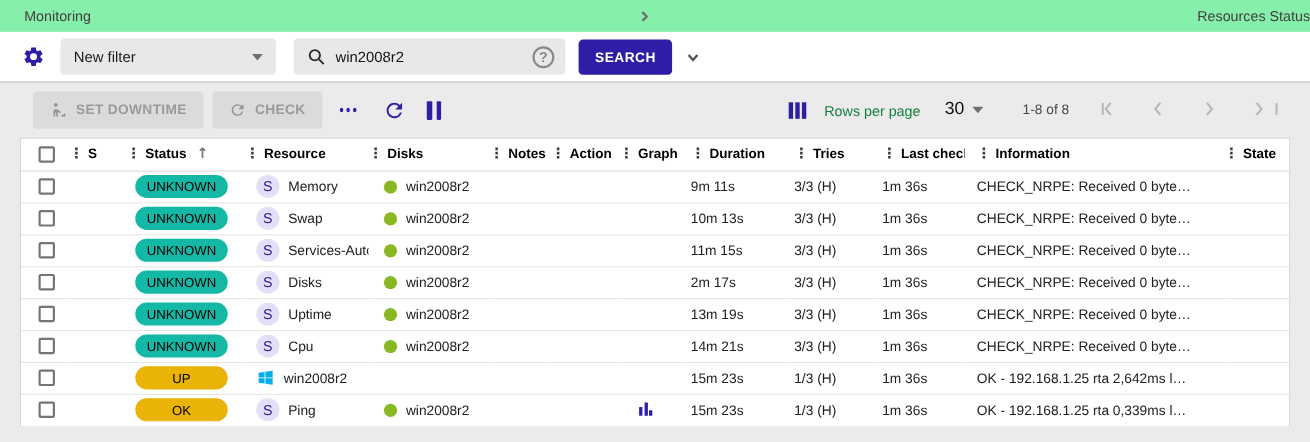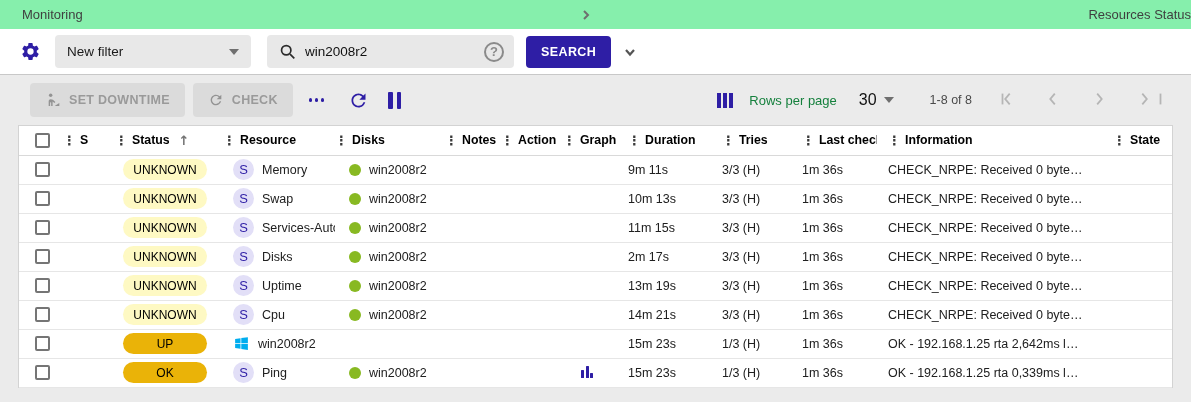--- a/index.html
+++ b/index.html
@@ -53,21 +53,21 @@
   .grid-wrap { margin-left:18px; width:1155px; background:#fff; border:1px solid #D3D3D3; border-bottom:none; }
   table { border-collapse:collapse; table-layout:fixed; width:1153px; }
   th, td { height:29px; text-align:left; vertical-align:middle; overflow:hidden; white-space:nowrap; }
   thead th { font-size:12.3px; font-weight:bold; color:#000; border-bottom:1px solid #D9D9D9; }
   tbody td { font-size:12.5px; color:#202020; border-bottom:1px solid #E6E6E6; }
   .hdr { display:flex; align-items:center; gap:4px; }
   .grip { font-family:"DejaVu Sans",sans-serif; font-size:13px; font-weight:bold; color:#3a3a3a; cursor:grab; line-height:1; }
   .sort-arrow { font-family:"DejaVu Sans",sans-serif; color:#757575; font-size:13px; margin-left:5px; }
   .cb { appearance:none; -webkit-appearance:none; width:15px; height:15px; border:2px solid #757575; border-radius:2px; background:#fff; margin-left:16px; cursor:pointer; display:block; }
   .pill { width:84px; height:21px; border-radius:11px; display:flex; align-items:center; justify-content:center; font-size:12px; font-weight:500; color:#000; margin-left:8px; }
-  .pill-unknown { background:#fef9c3; }
+  .pill-unknown { background:#14b8a6; }
   .pill-green { background:#eab308; }
   .res-cell { display:flex; align-items:center; gap:8px; padding-left:10px; }
   .s-badge { width:21px; height:21px; border-radius:50%; background:#E2DFF7; color:#2E1EA5; font-size:13px; font-weight:500; display:flex; align-items:center; justify-content:center; flex:0 0 auto; }
   .win-svg { width:17px; height:17px; flex:0 0 auto; }
   .parent-cell { display:flex; align-items:center; gap:8px; padding-left:14px; }
   .dot { width:12px; height:12px; border-radius:50%; background:#88B922; flex:0 0 auto; }
   .graph-cell { padding-left:16px; }
   .graph-ic { display:inline-flex; align-items:flex-end; gap:1.5px; cursor:pointer; background:none; border:none; padding:2px; }
   .graph-ic i { width:3px; background:#2E1EA5; border-radius:.5px; }
   td.t-dur { padding-left:9px; } td.t-tries { padding-left:9px; } td.t-last { padding-left:9px; } td.t-info { padding-left:11px; }

